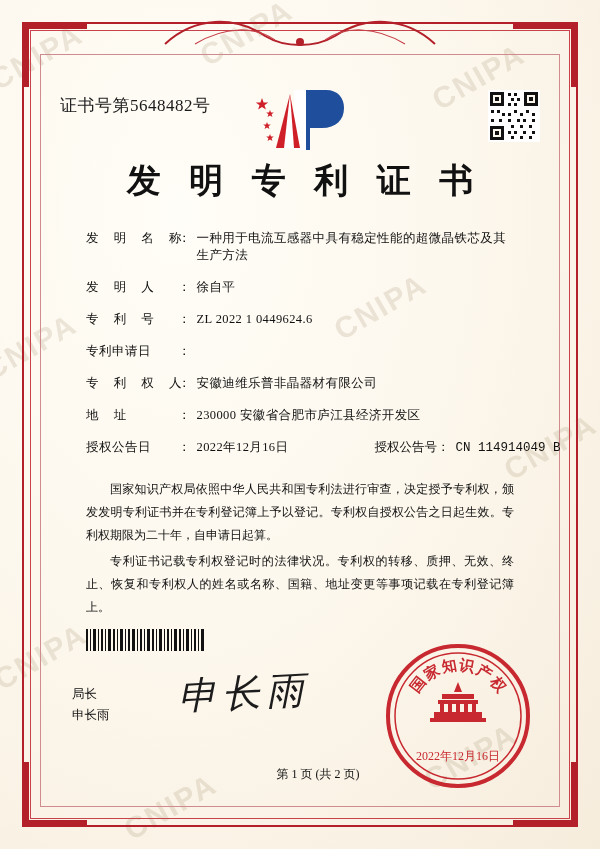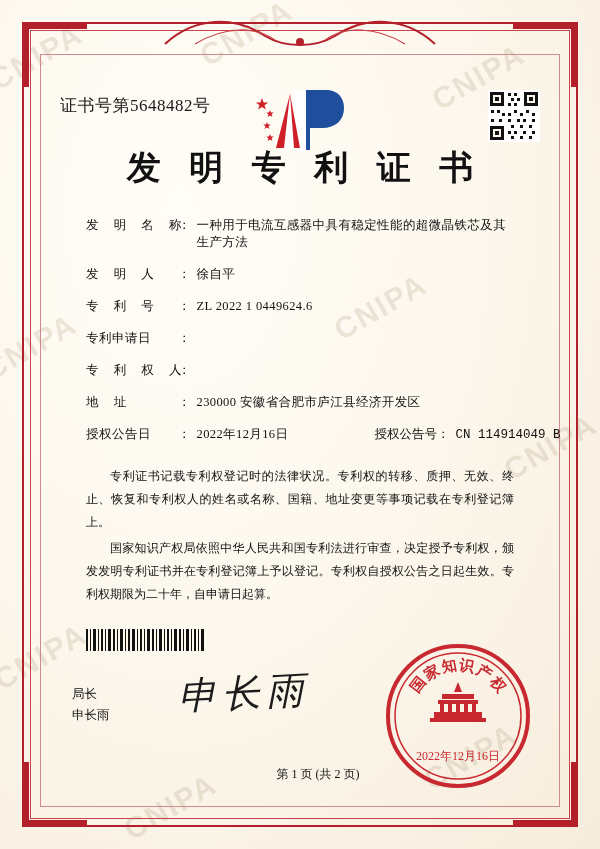--- a/index.html
+++ b/index.html
@@ -105,21 +105,21 @@
     top: 6px;
     width: 92px;
     height: 70px;
   }
 
   .title {
     text-align: center;
     font-size: 34px;
     letter-spacing: 10px;
     color: #111;
-    margin-top: 28px;
+    margin-top: 41px;
     margin-bottom: 8px;
     font-family: "Liberation Serif", "DejaVu Serif", serif;
     font-weight: bold;
     text-indent: 10px;
   }
 
   .fields {
     margin-top: 26px;
     padding: 0 26px;
   }
@@ -347,42 +347,43 @@
       </div>
 
       <div class="field-row">
         <span class="field-label">专利申请日</span>
         <span class="field-colon">：</span>
       </div>
 
       <div class="field-row">
         <span class="field-label spaced">专 利 权 人</span>
         <span class="field-colon">：</span>
+        <span class="field-value">安徽迪维乐普非晶器材有限公司</span>
       </div>
 
       <div class="field-row">
         <span class="field-label spaced">地 址</span>
         <span class="field-colon">：</span>
         <span class="field-value">230000 安徽省合肥市庐江县经济开发区</span>
       </div>
 
       <div class="field-row dual">
         <span class="field-label">授权公告日</span>
         <span class="field-colon">：</span>
         <span class="field-value">2022年12月16日</span>
         <span class="sub-label">授权公告号</span>
         <span class="field-colon">：</span>
         <span class="sub-label">CN 114914049 B</span>
       </div>
 
     </div>
 
     <div class="paragraphs">
+      <p>国家知识产权局依照中华人民共和国专利法进行审查，决定授予专利权，颁发发明专利证书并在专利登记簿上予以登记。专利权自授权公告之日起生效。专利权期限为二十年，自申请日起算。</p>
       <p>专利证书记载专利权登记时的法律状况。专利权的转移、质押、无效、终止、恢复和专利权人的姓名或名称、国籍、地址变更等事项记载在专利登记簿上。</p>
-      <p>国家知识产权局依照中华人民共和国专利法进行审查，决定授予专利权，颁发发明专利证书并在专利登记簿上予以登记。专利权自授权公告之日起生效。专利权期限为二十年，自申请日起算。</p>
     </div>
 
   </div>
 
   <svg class="barcode" viewBox="0 0 120 22">
     <g fill="#111">
       <rect x="0" y="0" width="2" height="22"></rect>
         <rect x="4" y="0" width="1" height="22"></rect>
       <rect x="7" y="0" width="3" height="22"></rect>
         <rect x="12" y="0" width="1" height="22"></rect>

